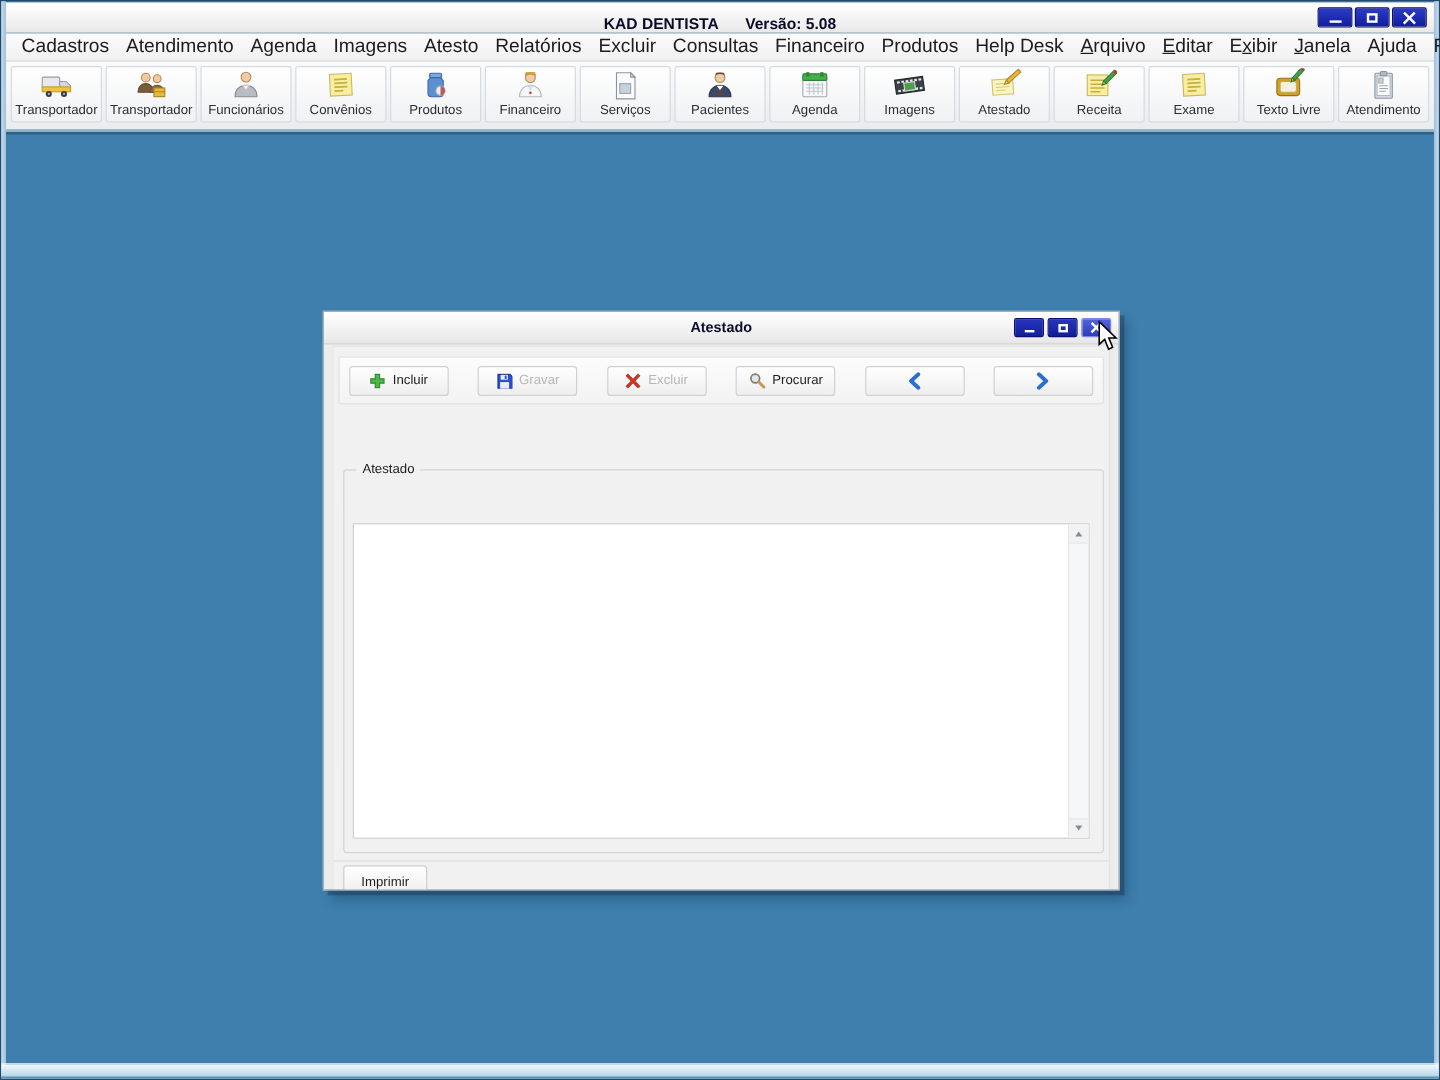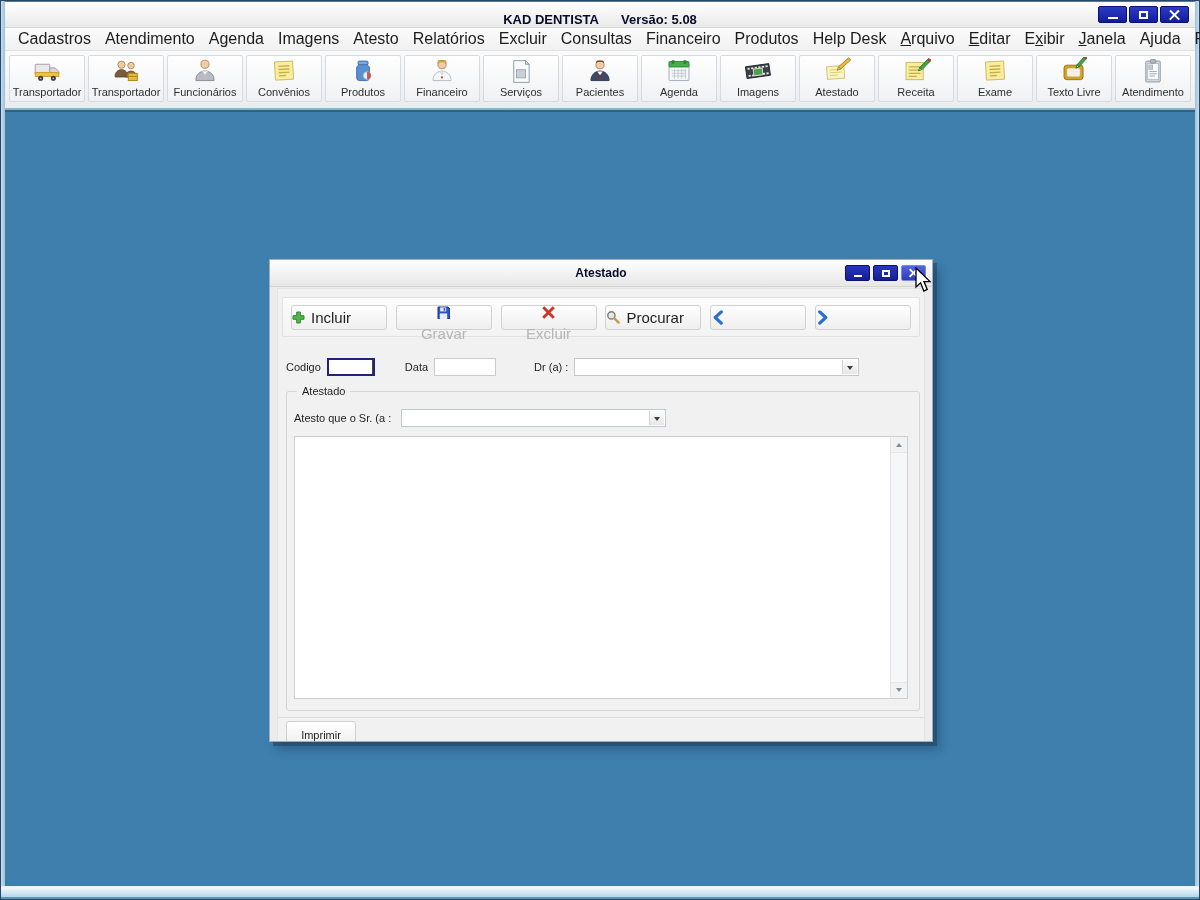--- a/index.html
+++ b/index.html
@@ -70,24 +70,24 @@
   .dlg-btn .g-close { width:9px; height:9px; }
   .dlg-btn .g-close::before,.dlg-btn .g-close::after { width:11px; height:2.2px; top:3.5px; }
 
   .dlg-body { position:absolute; left:7px; right:7px; top:28px; bottom:0;
               background:#f1f1f1; border:1px solid #e4e4e4; border-bottom:none; }
 
   .dlg-toolbar { position:absolute; left:4px; right:4px; top:8px; height:40px;
                  background:linear-gradient(#fcfcfc,#f3f3f3); border:1px solid #e1e1e1;
                  border-radius:2px; display:flex; align-items:center;
                  justify-content:space-between; padding:0 8px; }
-  .dlg-tbtn { width:96px; height:25px; background:linear-gradient(#ffffff,#eeeeee);
+  .dlg-tbtn { width:83px; height:25px; background:linear-gradient(#ffffff,#eeeeee);
               border:1px solid #d1d1d1; border-radius:3px; display:flex; align-items:center;
-              gap:6px; font-size:15px; color:#1e1e1e; }
-  .dlg-tbtn.disabled { color:#b6b6b6;flex-direction:column; }
+              justify-content:center; gap:6px; font-size:11px; color:#1e1e1e; }
+  .dlg-tbtn.disabled { color:#b6b6b6; }
   .dlg-tbtn svg { flex:0 0 auto; }
 
   .dlg-fields { position:absolute; left:8px; right:8px; top:68px; height:20px;
                 display:flex; align-items:center; font-size:11px; color:#1e1e1e; }
   .fld-input { height:18px; border:1px solid #c6ccd2; background:#fff; font-size:11px; padding:0 3px;
                font-family:"Liberation Sans", sans-serif; }
   .codigo { width:48px; border:2px solid #22227c; box-shadow:inset -4px 0 0 -3px #444; }
   .data-in { width:62px; }
   .combo { position:relative; height:18px; background:#fff; border:1px solid #c2c8ce; }
   .combo-value { display:block; line-height:16px; padding:0 4px; font-size:11px; color:#222;
@@ -396,45 +396,23 @@
               <path d="M9.5 2L3 8l6.5 6" stroke="#2a6fd6" stroke-width="3.4" fill="none" stroke-linecap="round" stroke-linejoin="round"></path>
             </svg>
         </div>
         <div class="dlg-tbtn">
           <svg width="14" height="15" viewBox="0 0 12 16">
               <path d="M2.5 2L9 8l-6.5 6" stroke="#2a6fd6" stroke-width="3.4" fill="none" stroke-linecap="round" stroke-linejoin="round"></path>
             </svg>
         </div>
       </div>
 
-      <div class="dlg-fields">
-        <span style="margin-right:6px;">Codigo</span>
-        <input class="fld-input codigo" value="" style="">
-        <span style="margin-left:30px; margin-right:6px;">Data</span>
-        <input class="fld-input data-in" value="" style="">
-        <span style="margin-left:38px; margin-right:6px;">Dr (a) :</span>
-        <div class="combo" style="width:285px;">
-          <span class="combo-value"></span>
-          <span class="combo-arrow">
-              <span class="tri-down"></span>
-            </span>
-        </div>
-      </div>
 
       <div class="groupbox">
         <span class="group-title">Atestado</span>
-        <div class="atesto-row">
-          <span style="margin-right:10px;">Atesto que o Sr. (a  :</span>
-          <div class="combo" style="width:265px;">
-            <span class="combo-value"></span>
-            <span class="combo-arrow">
-                <span class="tri-down"></span>
-              </span>
-          </div>
-        </div>
         <div class="bigtext">
           <span></span>
           <div class="vscroll">
             <div class="scroll-btn scroll-up">
                 <span class="tri-up-s"></span>
               </div>
             <div class="scroll-btn scroll-down">
                 <span class="tri-down-s"></span>
               </div>
           </div>

